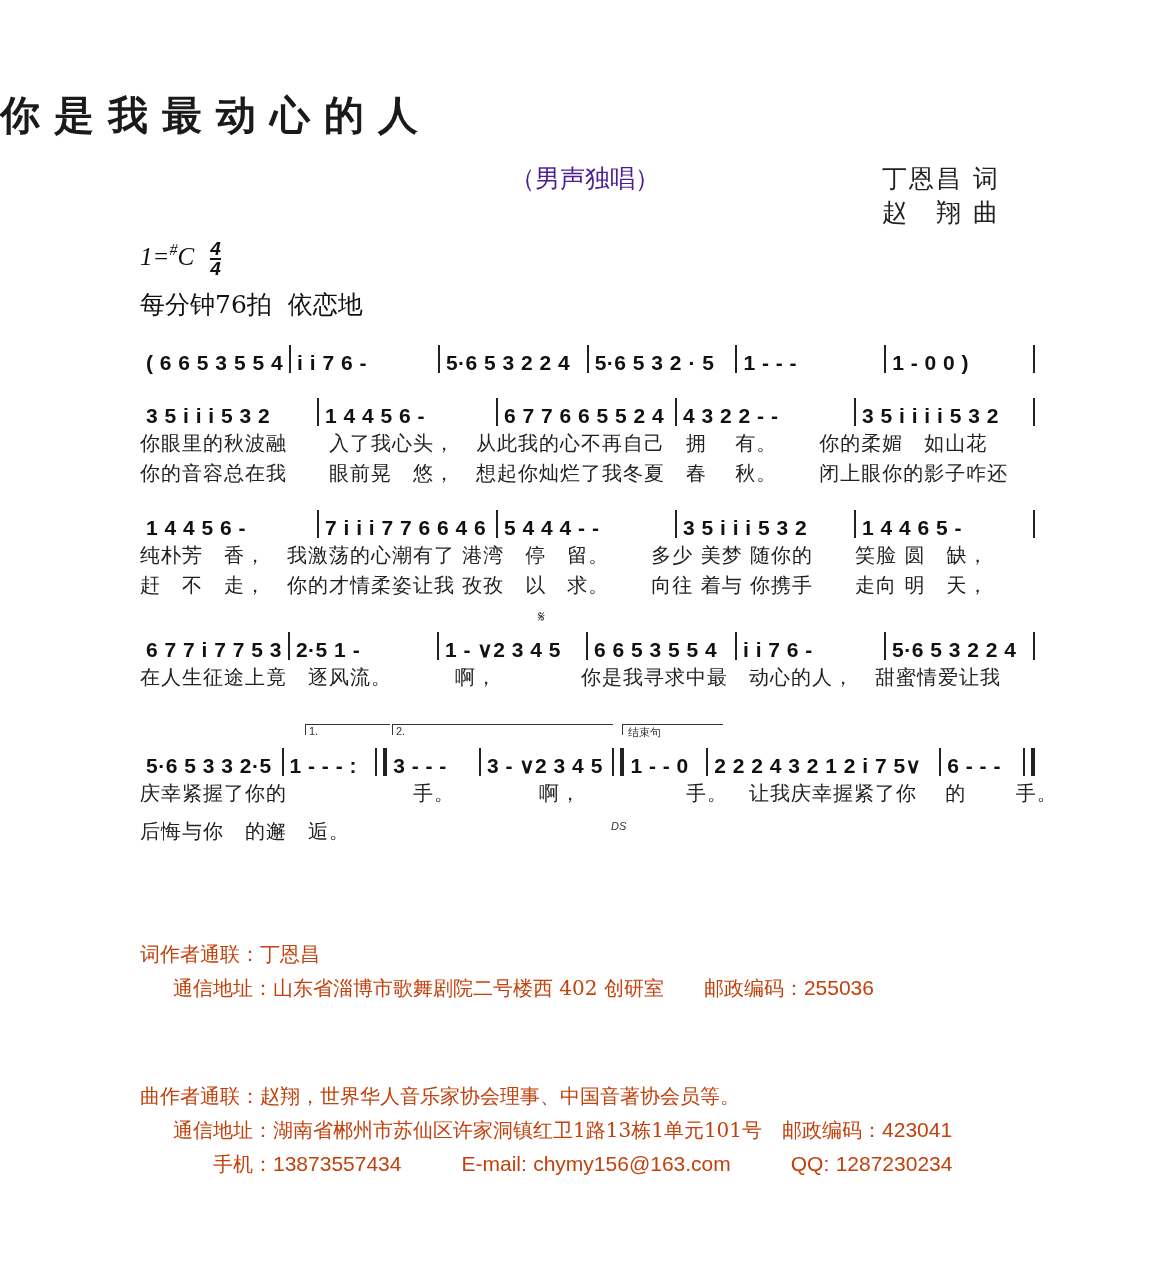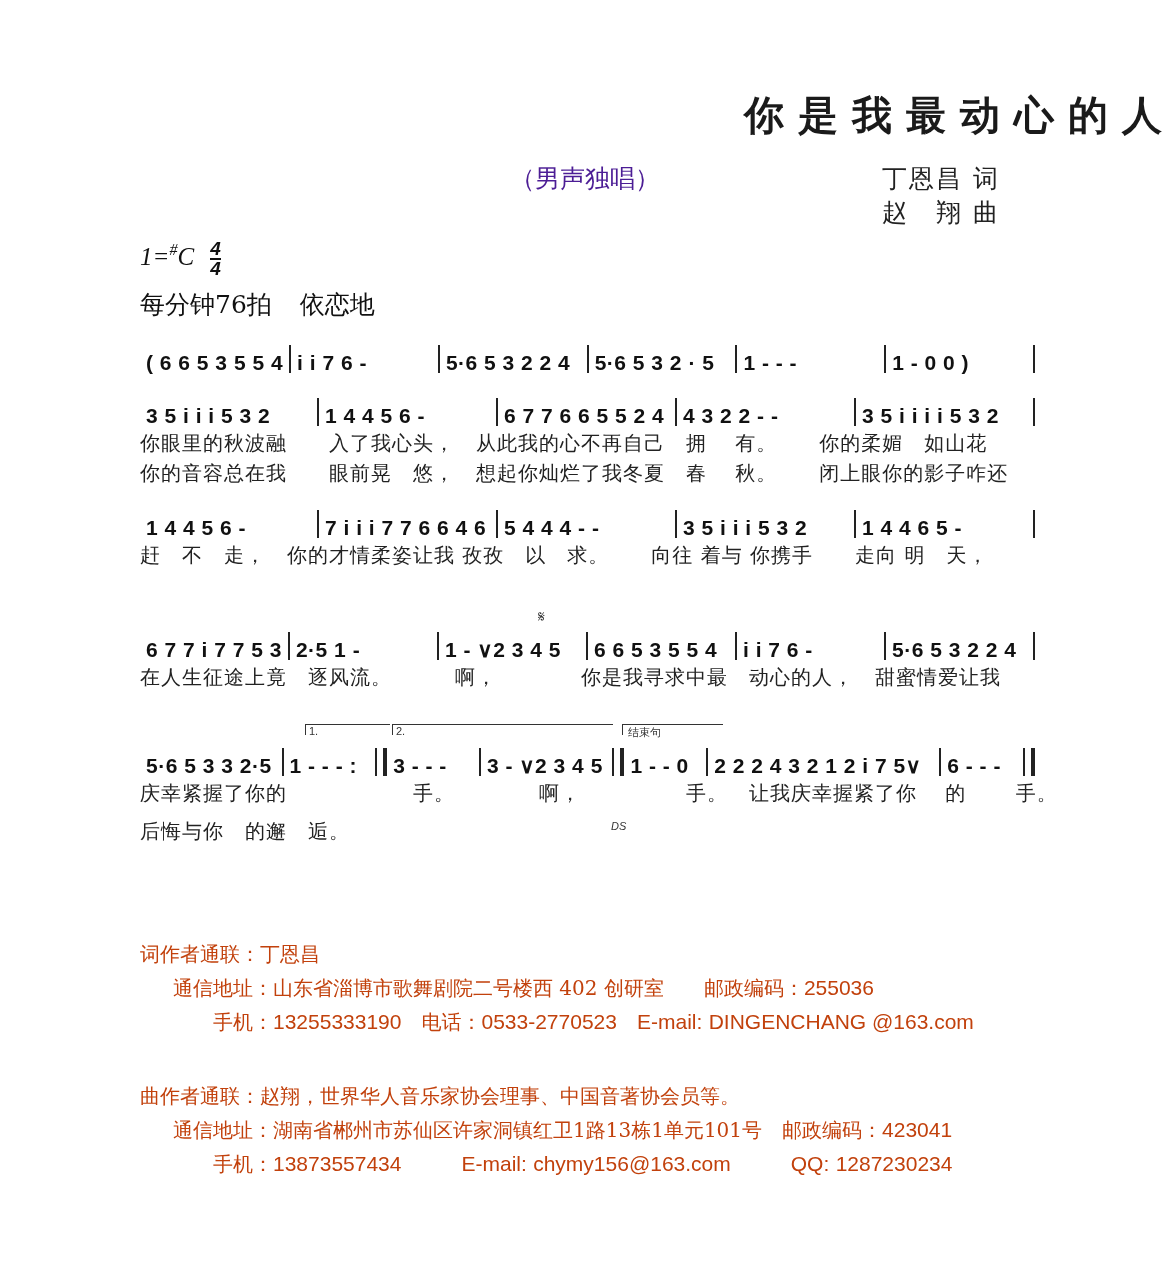--- a/index.html
+++ b/index.html
@@ -1,29 +1,29 @@
 <!DOCTYPE html>
 <html><head>
 <meta charset="utf-8">
 <style>
   html, body { margin:0; padding:0; background:#ffffff; }
   body { width:1176px; height:1280px; position:relative; overflow:hidden; color:#111;
          font-family:"DejaVu Serif", serif; }
-  .title { position:absolute; left:0; width:1176px; top:88px; text-align:right;
+  .title { position:absolute; left:0; width:1176px; top:88px; text-align:left;
            font-size:40px; font-weight:bold; letter-spacing:14px; color:#1a1a1a; }
   .subtitle { position:absolute; left:510px; top:162px; font-size:25px; color:#4c1d95; }
   .credits { position:absolute; left:882px; top:162px; font-size:25px; line-height:34px; color:#222; }
   .credits div { letter-spacing:2px; }
   .key { position:absolute; left:140px; top:240px; font-size:25px; font-family:"Liberation Serif", serif;font-style:italic; }
   .key .sharp { font-size:16px; vertical-align:super; }
   .key .frac { display:inline-block; vertical-align:middle; text-align:center; font-weight:bold;
                font-family:"Liberation Sans", sans-serif; font-size:19px; line-height:18px; margin-left:10px; }
   .key .frac span { display:block; }
   .tempo { position:absolute; left:140px; top:288px; font-size:25px; }
-  .tempo span + span { margin-left:28px; }
+  .tempo span + span { margin-left:16px; }
 
   .staff { position:absolute; left:140px; width:895px; }
   .notes { display:flex; align-items:flex-end; height:40px; white-space:nowrap;
            font-family:"Liberation Sans", sans-serif; font-weight:bold; font-size:21px; letter-spacing:0.5px; }
   .bar { flex:1 1 0; padding:0 6px; text-align:left; position:relative; }
   .barline { width:2px; height:28px; background:#222; align-self:center; margin-top:8px; flex:0 0 auto; }
   .barline.double { width:6px; background:none; border-left:2px solid #222; border-right:4px solid #222; }
   .lyric { font-size:20px; line-height:30px; white-space:pre; color:#222; letter-spacing:1px; }
 
   .contact { position:absolute; left:140px; font-size:20px; line-height:33px; color:#c2410c; }
@@ -94,20 +94,21 @@
       <span class="barline"></span>
     <span class="bar">7 i i i 7 7 6 6  4 6</span>
       <span class="barline"></span>
     <span class="bar">5 4 4 4 - -</span>
       <span class="barline"></span>
     <span class="bar">3 5  i i  i 5 3 2</span>
       <span class="barline"></span>
     <span class="bar">1 4  4 6 5 -</span>
       <span class="barline"></span>
   </div>
+  <div class="lyric">纯朴芳　香，　我激荡的心潮有了 港湾　停　留。　　多少 美梦 随你的　　笑脸 圆　缺，</div>
   <div class="lyric">赶　不　走，　你的才情柔姿让我 孜孜　以　求。　　向往 着与 你携手　　走向 明　天，</div>
 </div>
 
 <div class="mark" style="left:538px; top:608px; font-size:16px;">𝄋</div>
 
 <div class="staff" style="top:622px;">
   <div class="notes">
     <span class="bar">6 7 7 i 7 7 5 3</span>
       <span class="barline"></span>
     <span class="bar">2·5 1 -</span>
@@ -149,20 +150,19 @@
     <span class="bar" style="flex:0.7">6 - - -</span>
       <span class="barline double"></span>
   </div>
   <div class="lyric">庆幸紧握了你的　　　　　　手。　　　　啊，　　　　　手。　让我庆幸握紧了你　 的　　 手。</div>
   <div class="lyric" style="margin-top:8px;">后悔与你　的邂　逅。</div>
 </div>
 
 <div class="contact" style="top:938px;">
   <div class="row"><span>词作者通联：</span><span>丁恩昌</span></div>
   <div class="row"><span class="lbl">通信地址：</span><span>山东省淄博市歌舞剧院二号楼西 402 创研室</span>　　<span>邮政编码：</span><span class="num">255036</span></div>
-  <div class="row"><span class="lbl">手机：</span><span class="num">13255333190</span>　<span>电话：</span><span class="num">0533-2770523</span>　<span class="num">E-mail:</span> <span class="num">DINGENCHANG @163.com</span></div>
 </div>
 
 <div class="contact" style="top:1080px;">
   <div class="row"><span>曲作者通联：</span><span>赵翔，世界华人音乐家协会理事、中国音著协会员等。</span></div>
   <div class="row"><span class="lbl">通信地址：</span><span>湖南省郴州市苏仙区许家洞镇红卫1路13栋1单元101号</span>　<span>邮政编码：</span><span class="num">423041</span></div>
   <div class="row"><span class="lbl">手机：</span><span class="num">13873557434</span>　　　<span class="num">E-mail:</span> <span class="num">chymy156@163.com</span>　　　<span class="num">QQ:</span> <span class="num">1287230234</span></div>
 </div>
 
 </body></html>

